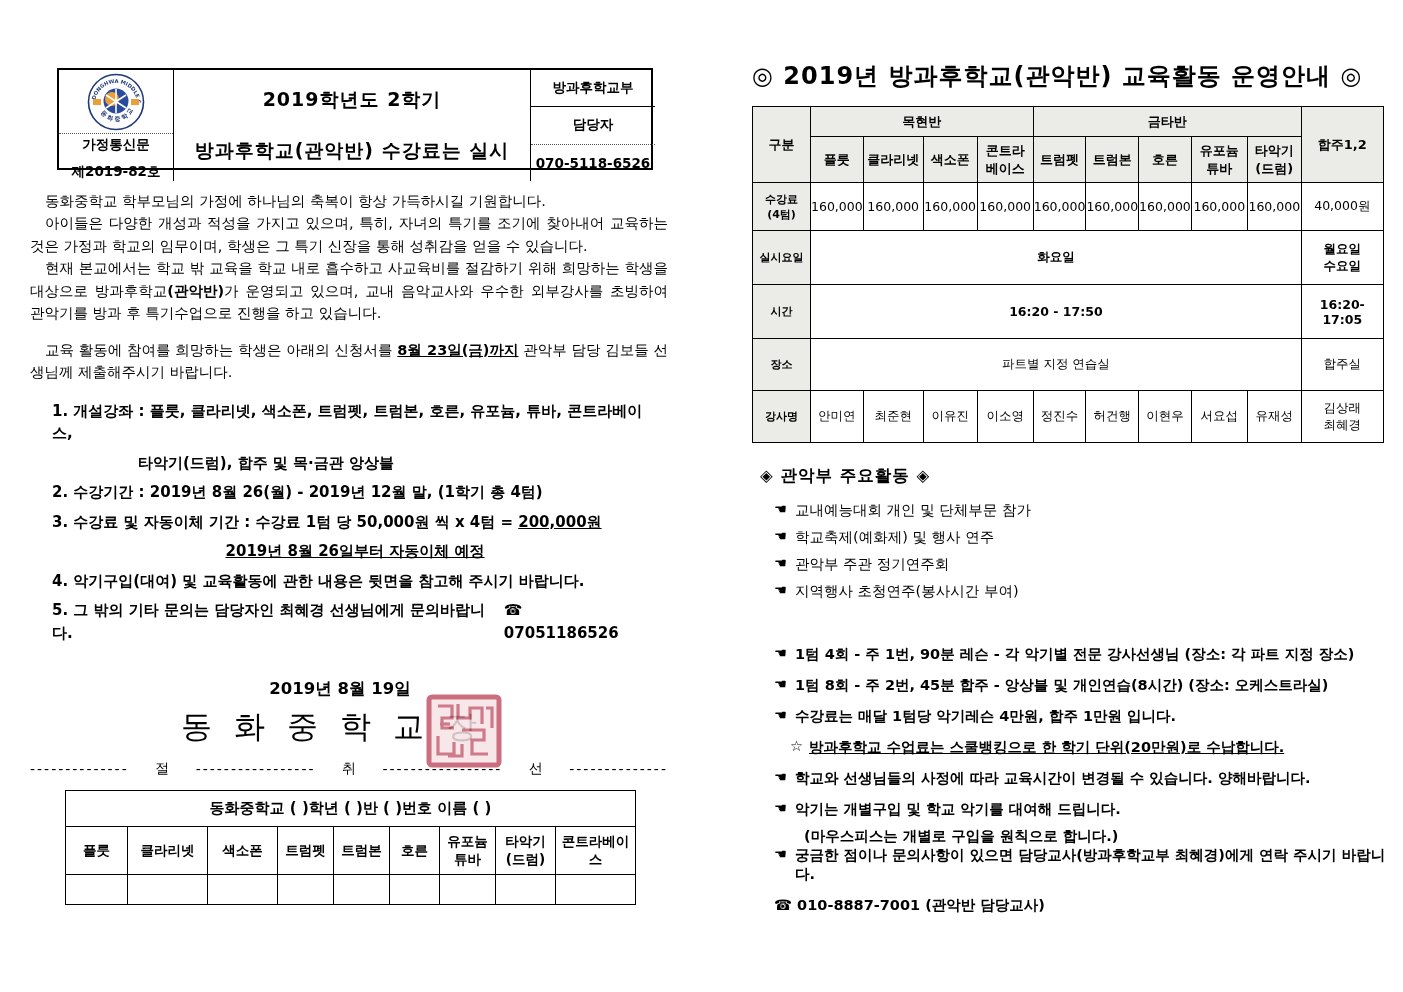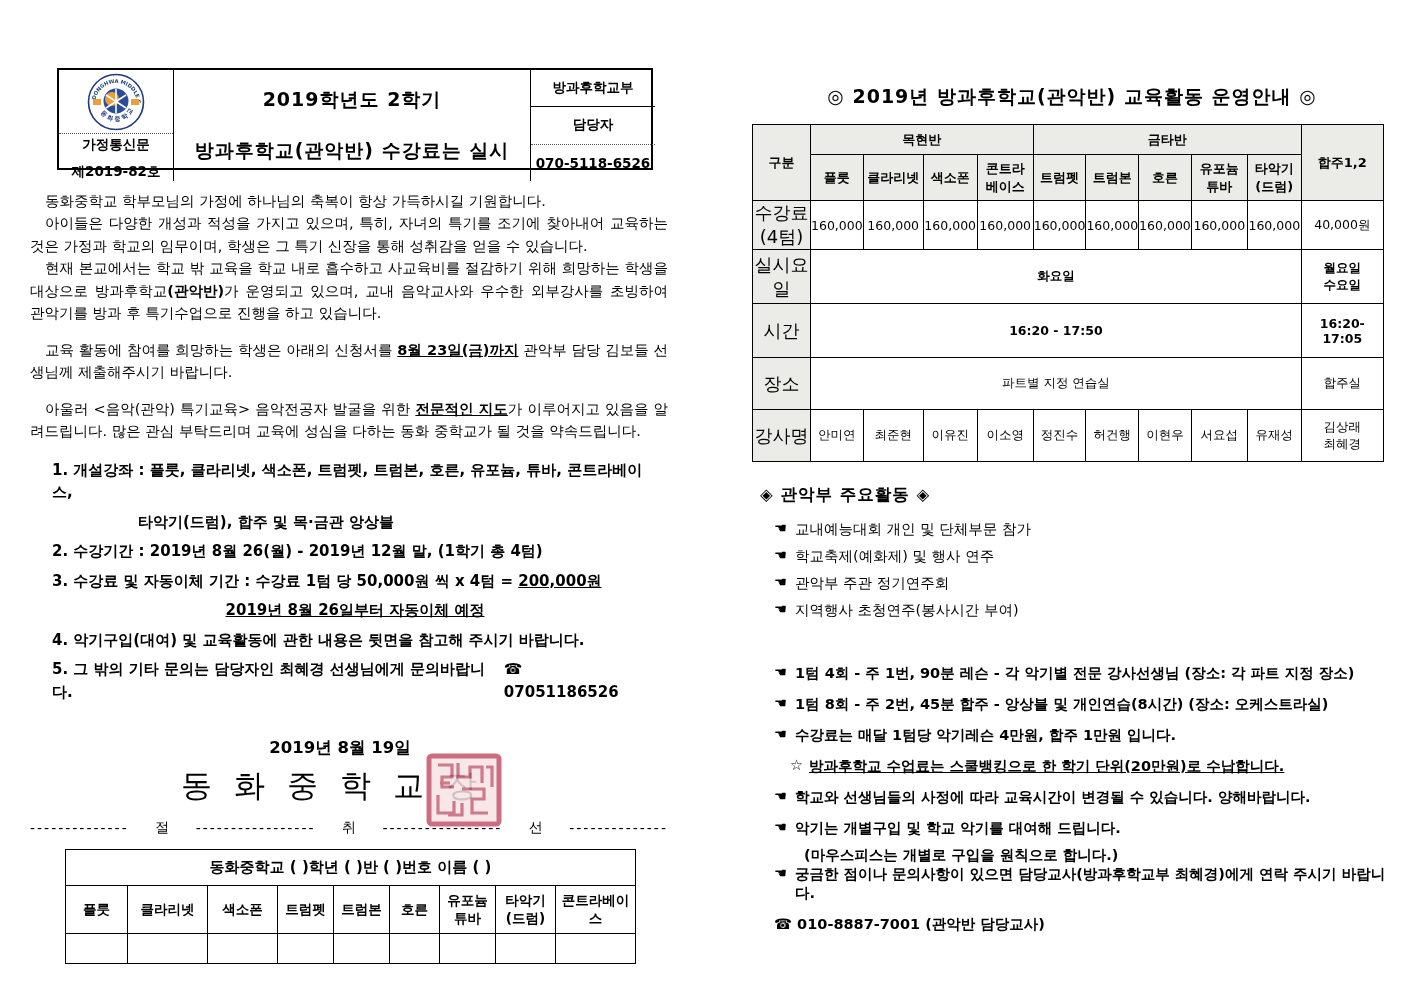--- a/index.html
+++ b/index.html
@@ -53,27 +53,27 @@
 
   .form-title { margin-top:14px; width:620px; text-align:center; font-weight:bold; font-size:16px; }
 
   .form-table { margin:12px 0 0 35px; border-collapse:collapse; table-layout:fixed; }
   .form-table td, .form-table th { border:1.5px solid #000; font-size:13.5px; font-weight:bold; text-align:center; vertical-align:middle; white-space:pre-line; }
   .form-table .merged { height:36px; font-size:15px; }
   .form-table .cols td { height:48px; }
   .form-table .blank td { height:30px; }
 
   
-  .p2-title { margin-top:84px; text-align:center; font-weight:bold; font-size:19px; letter-spacing:1px; width:640px; }
+  .p2-title { margin-top:60px; font-weight:bold; font-size:24px; letter-spacing:1px; width:640px; }
 
   .op-table { margin-top:14px; border-collapse:collapse; table-layout:fixed; }
   .op-table td { border:1.4px solid #000; text-align:center; vertical-align:middle; font-size:12.5px; white-space:pre-line; }
   .op-table .shade { background:#ebebe7; }
   .op-table .hdr { font-weight:bold; font-size:13px; }
-  .op-table .rowlbl { font-weight:normal; font-size:18px; }
+  .op-table .rowlbl { font-weight:bold; font-size:11px; }
   .op-table .bold { font-weight:bold; }
 
   .section { margin-top:22px; width:648px; }
   .sec-title { font-weight:bold; font-size:16.5px; margin-left:8px; letter-spacing:1px; }
   .bullets { margin-top:14px; margin-left:22px; }
   .bullets .b-line { font-size:14.5px; margin-bottom:8px; display:flex; }
   .bullets .b-line .hand { margin-right:8px; }
   .bold-items .b-line { font-weight:bold; margin-bottom:12px; }
   .star-line { margin-left:16px; font-weight:bold; }
   .star-line .star { margin-right:6px; text-decoration:none; display:inline-block; }
@@ -115,21 +115,20 @@
       <div class="r2">담당자</div>
       <div class="r3">070-5118-6526</div>
     </div>
   </div>
 
   <div class="body-text">
     <p><span>동화중학교 학부모님의 가정에 하나님의 축복이 항상 가득하시길 기원합니다.</span></p>
     <p><span>아이들은 다양한 개성과 적성을 가지고 있으며, 특히, 자녀의 특기를 조기에 찾아내어 교육하는 것은 가정과 학교의 임무이며, 학생은 그 특기 신장을 통해 성취감을 얻을 수 있습니다.</span></p>
     <p><span>현재 본교에서는 학교 밖 교육을 학교 내로 흡수하고 사교육비를 절감하기 위해 희망하는 학생을 대상으로 방과후학교</span><span class="em-bold">(관악반)</span><span>가 운영되고 있으며, 교내 음악교사와 우수한 외부강사를 초빙하여 관악기를 방과 후 특기수업으로 진행을 하고 있습니다.</span></p>
     <p class="gap-para"><span>교육 활동에 참여를 희망하는 학생은 아래의 신청서를 </span><span class="em-bu">8월 23일(금)까지</span><span> 관악부 담당 김보들 선생님께 제출해주시기 바랍니다.</span></p>
-    <p class="gap-para"><span>아울러 &lt;음악(관악) 특기교육&gt; 음악전공자 발굴을 위한 </span><span class="em-bu">전문적인 지도</span><span>가 이루어지고 있음을 알려드립니다. 많은 관심 부탁드리며 교육에 성심을 다하는 동화 중학교가 될 것을 약속드립니다.</span></p>
   </div>
 
   <div class="num-list">
     <div class="line">1. 개설강좌 : 플룻, 클라리넷, 색소폰, 트럼펫, 트럼본, 호른, 유포늄, 튜바, 콘트라베이스,</div>
     <div class="line indent2">타악기(드럼), 합주 및  목·금관 앙상블</div>
     <div class="line">2. 수강기간 : 2019년 8월 26(월) - 2019년 12월 말, (1학기 총 4텀)</div>
     <div class="line"><span>3. 수강료 및 자동이체 기간 : 수강료 1텀 당 50,000원 씩 x 4텀 = </span><span class="em-bu">200,000원</span></div>
     <div class="line centered-u">2019년 8월 26일부터 자동이체 예정</div>
     <div class="line">4. 악기구입(대여) 및 교육활동에 관한 내용은 뒷면을 참고해 주시기 바랍니다.</div>
     <div class="line item5">

